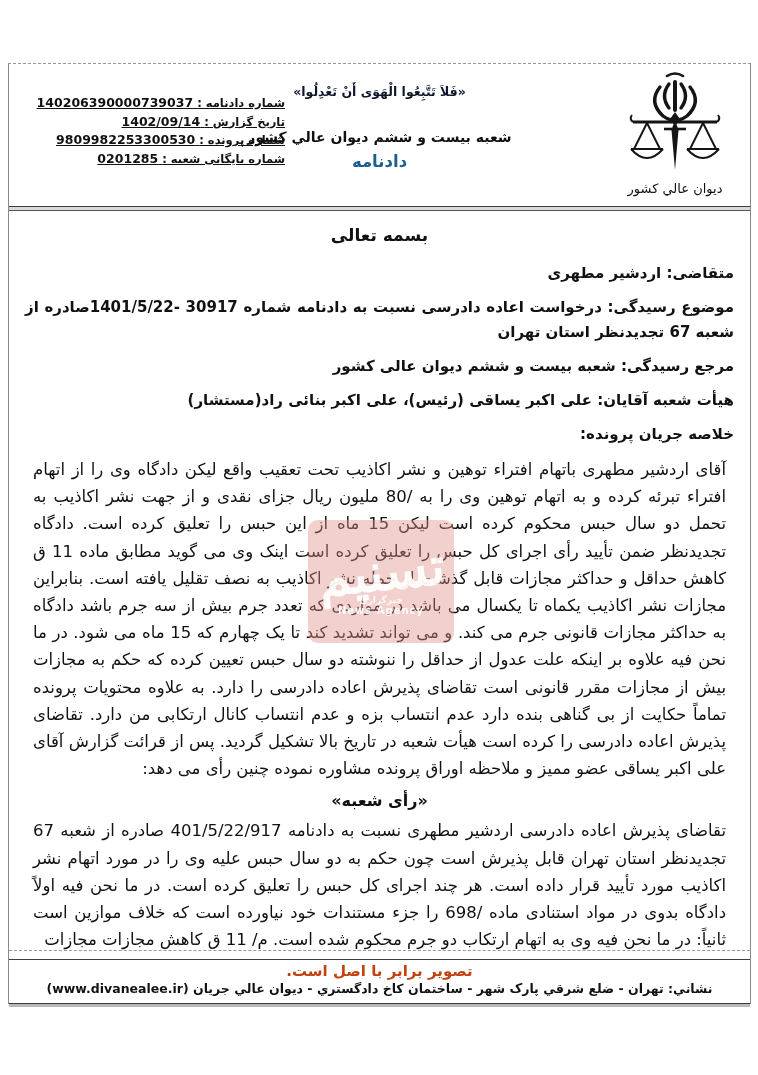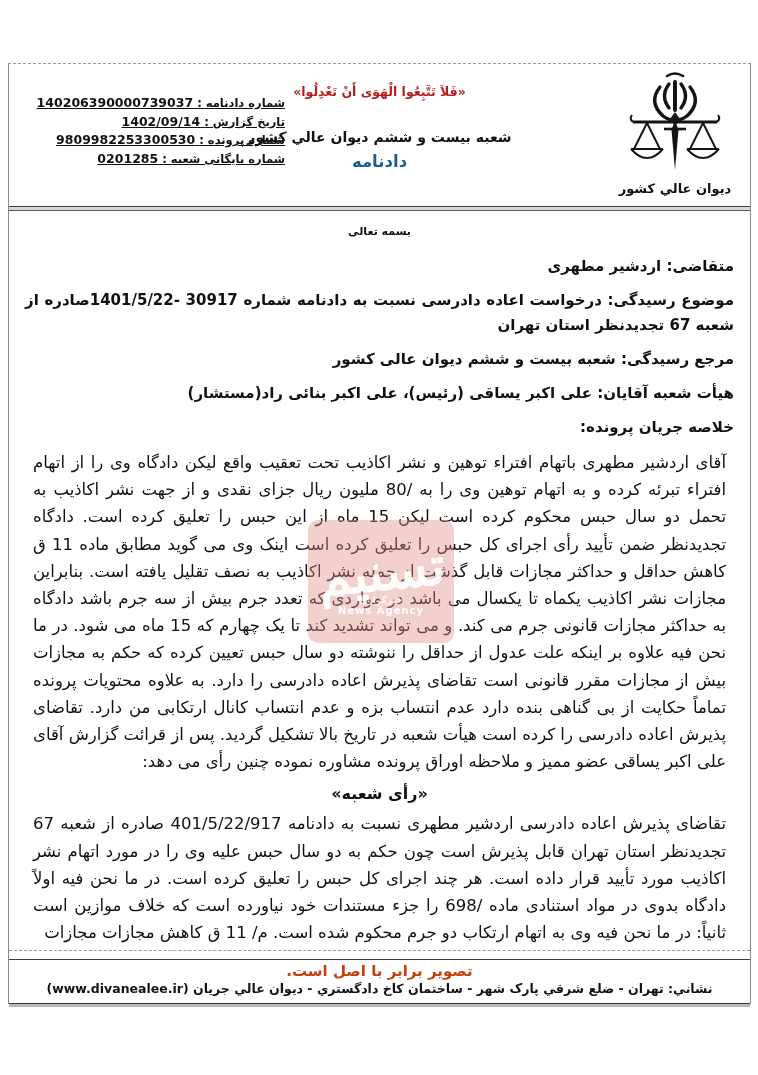--- a/index.html
+++ b/index.html
@@ -27,33 +27,33 @@
   .numbers{
     position:absolute;left:14px;top:30px;width:262px;
     direction:rtl;text-align:right;
   }
   .numrow{font-size:11.5px;font-weight:bold;line-height:17.5px;white-space:nowrap;text-decoration:underline;}
   .numrow .nval{font-size:12.5px;letter-spacing:.2px;}
   .hdr-center{
     position:absolute;left:50%;top:20px;transform:translateX(-50%);
     width:340px;text-align:center;
   }
-  .quote{font-size:12.5px;font-weight:bold;color:#b91c1c;}
+  .quote{font-size:12.5px;font-weight:bold;color:#0f172a;}
   .branch{font-size:14px;font-weight:bold;margin-top:30px;}
   .doctype{font-size:16.5px;font-weight:bold;margin-top:7px;color:#1b5e8f;}
   .emblem{position:absolute;right:16px;top:6px;width:118px;text-align:center;}
-  .emblem-caption{font-size:13px;font-weight:bold;margin-top:1px;}
+  .emblem-caption{font-size:13px;font-weight:normal;margin-top:1px;}
   
   .double-rule{
     flex:0 0 auto;height:3px;background:#d9d9d9;
     border-top:1.5px solid #3c3c3c;border-bottom:1px solid #555;
   }
   
   .main{flex:1 1 auto;overflow:hidden;padding:6px 16px 0 16px;}
-  .besmeh{text-align:center;font-size:11px;font-weight:bold;margin:8px 0 16px;}
+  .besmeh{text-align:center;font-size:17px;font-weight:bold;margin:8px 0 16px;}
   .field-line{font-size:15px;font-weight:bold;line-height:25px;margin-bottom:9px;text-align:justify;}
   .body-par{
     margin:6px 8px 4px;font-size:16.5px;line-height:27.2px;
     text-align:justify;text-justify:inter-word;
   }
   .rai-heading{text-align:center;font-size:16px;font-weight:bold;margin:9px 0 7px;}
   
   .pre-footer-dash{flex:0 0 auto;border-top:1.5px dashed #999;margin-bottom:8px;}
   .footer-box{
     flex:0 0 auto;

